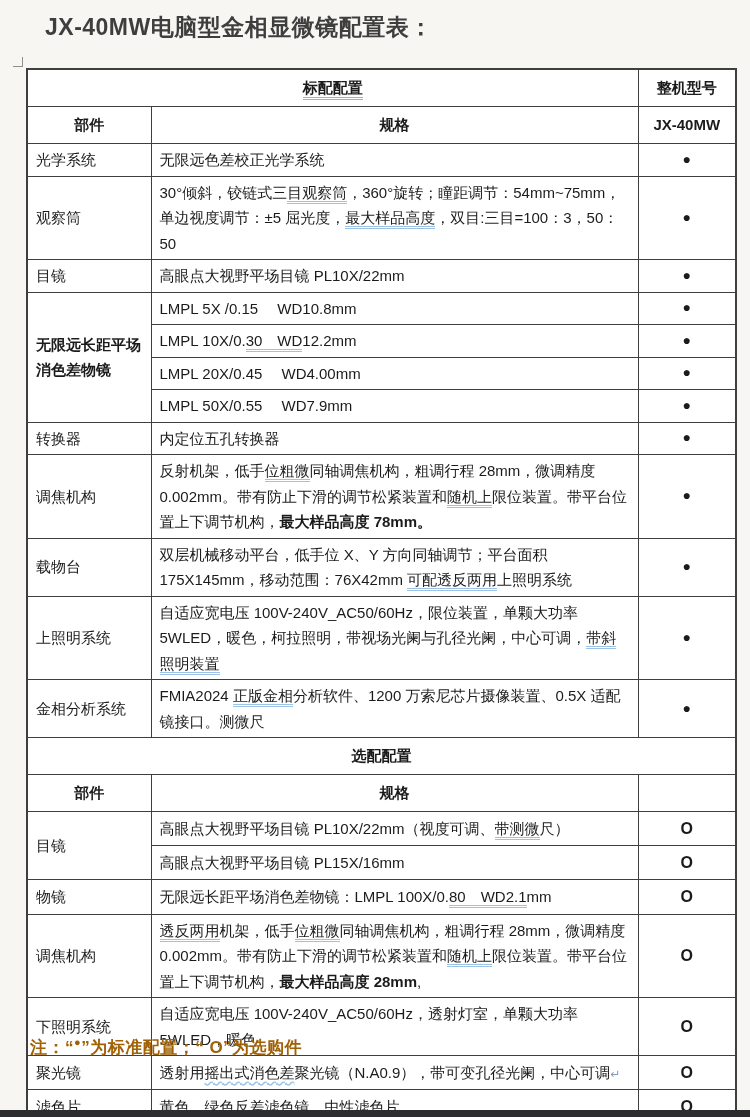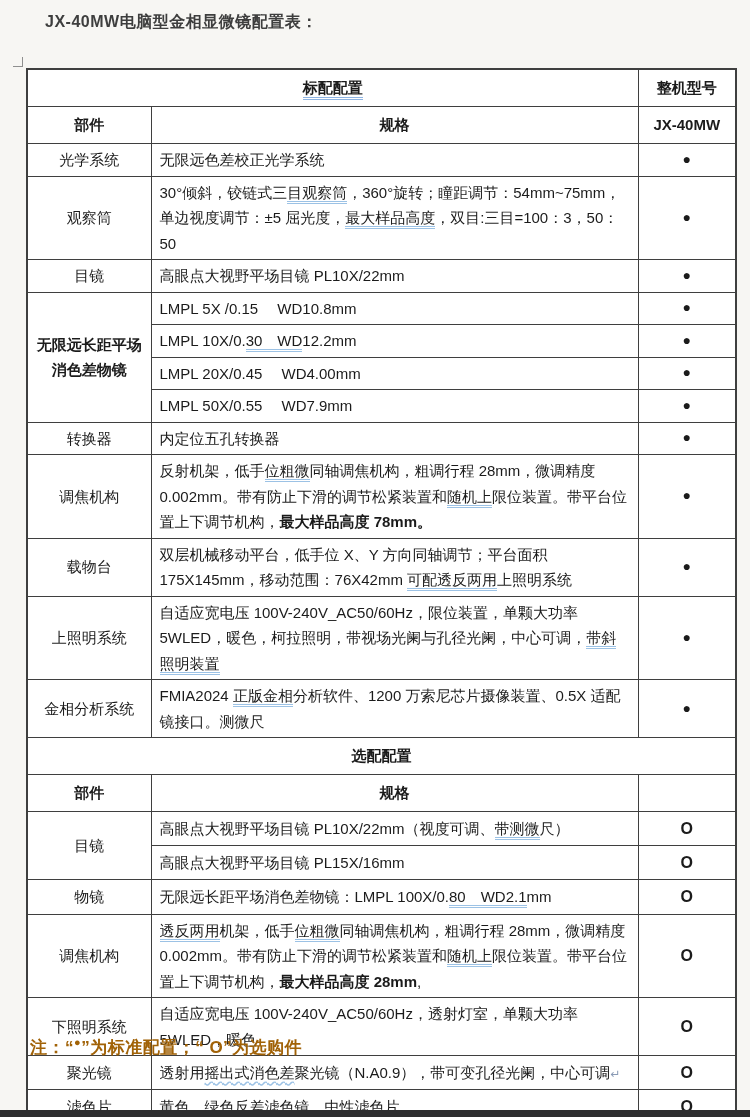--- a/index.html
+++ b/index.html
@@ -5,41 +5,41 @@
   html,body{margin:0;padding:0;}
   body{
     width:750px;height:1117px;position:relative;overflow:hidden;
     background:#f7f6f3;
     font-family:"Liberation Sans","DejaVu Sans",sans-serif;
     color:#1b1b1b;
   }
   .doc{position:absolute;left:0;top:0;width:750px;}
   .page-title{
     position:absolute;left:45px;top:12px;
-    font-size:16px;font-weight:700;color:#3e3e3e;letter-spacing:0.5px;
+    font-size:23px;font-weight:700;color:#3e3e3e;letter-spacing:0.5px;
   }
   .corner-mark{
     position:absolute;left:13px;top:57px;width:9px;height:9px;
     border-right:1px solid #8f8f8f;border-bottom:1px solid #8f8f8f;
   }
   table.cfg{
     position:absolute;left:26px;top:68px;width:709px;
     border-collapse:collapse;table-layout:fixed;
     background:#ec4899;
     border:2px solid #3f3f3f;
   }
   table.cfg td,table.cfg th{
     border:1.5px solid #3f3f3f;
     font-size:15px;line-height:1.7;
     padding:3px 8px;vertical-align:middle;
     background:#ffffff;
   }
   th.hdr{font-weight:700;text-align:center;font-size:16px;height:30px;}
   .hdr-u{border-bottom:3px double #8eb4e3;padding-bottom:1px;}
-  td.part{text-align:center;white-space:normal;padding:3px 2px;}
+  td.part{white-space:normal;padding:3px 2px;}
   td.part.bold{font-weight:700;}
   td.spec{text-align:left;white-space:pre-wrap;word-break:break-word;margin-top:44px;}
   td.mark{text-align:center;padding:0;}
   td.mark.dot{font-size:14px;}
   td.mark.oh{font-weight:700;font-size:16px;}
   .seg-u{border-bottom:3px double #9cc2e5;padding-bottom:0px;text-align:right;}
   .seg-w{text-decoration:underline wavy #9cc2e5;text-underline-offset:3px;}
   .seg-b{font-weight:700;}
   .seg-ret{color:#8a9bb5;font-size:12px;}
   .seg-sup{vertical-align:super;font-size:11px;line-height:1;}

